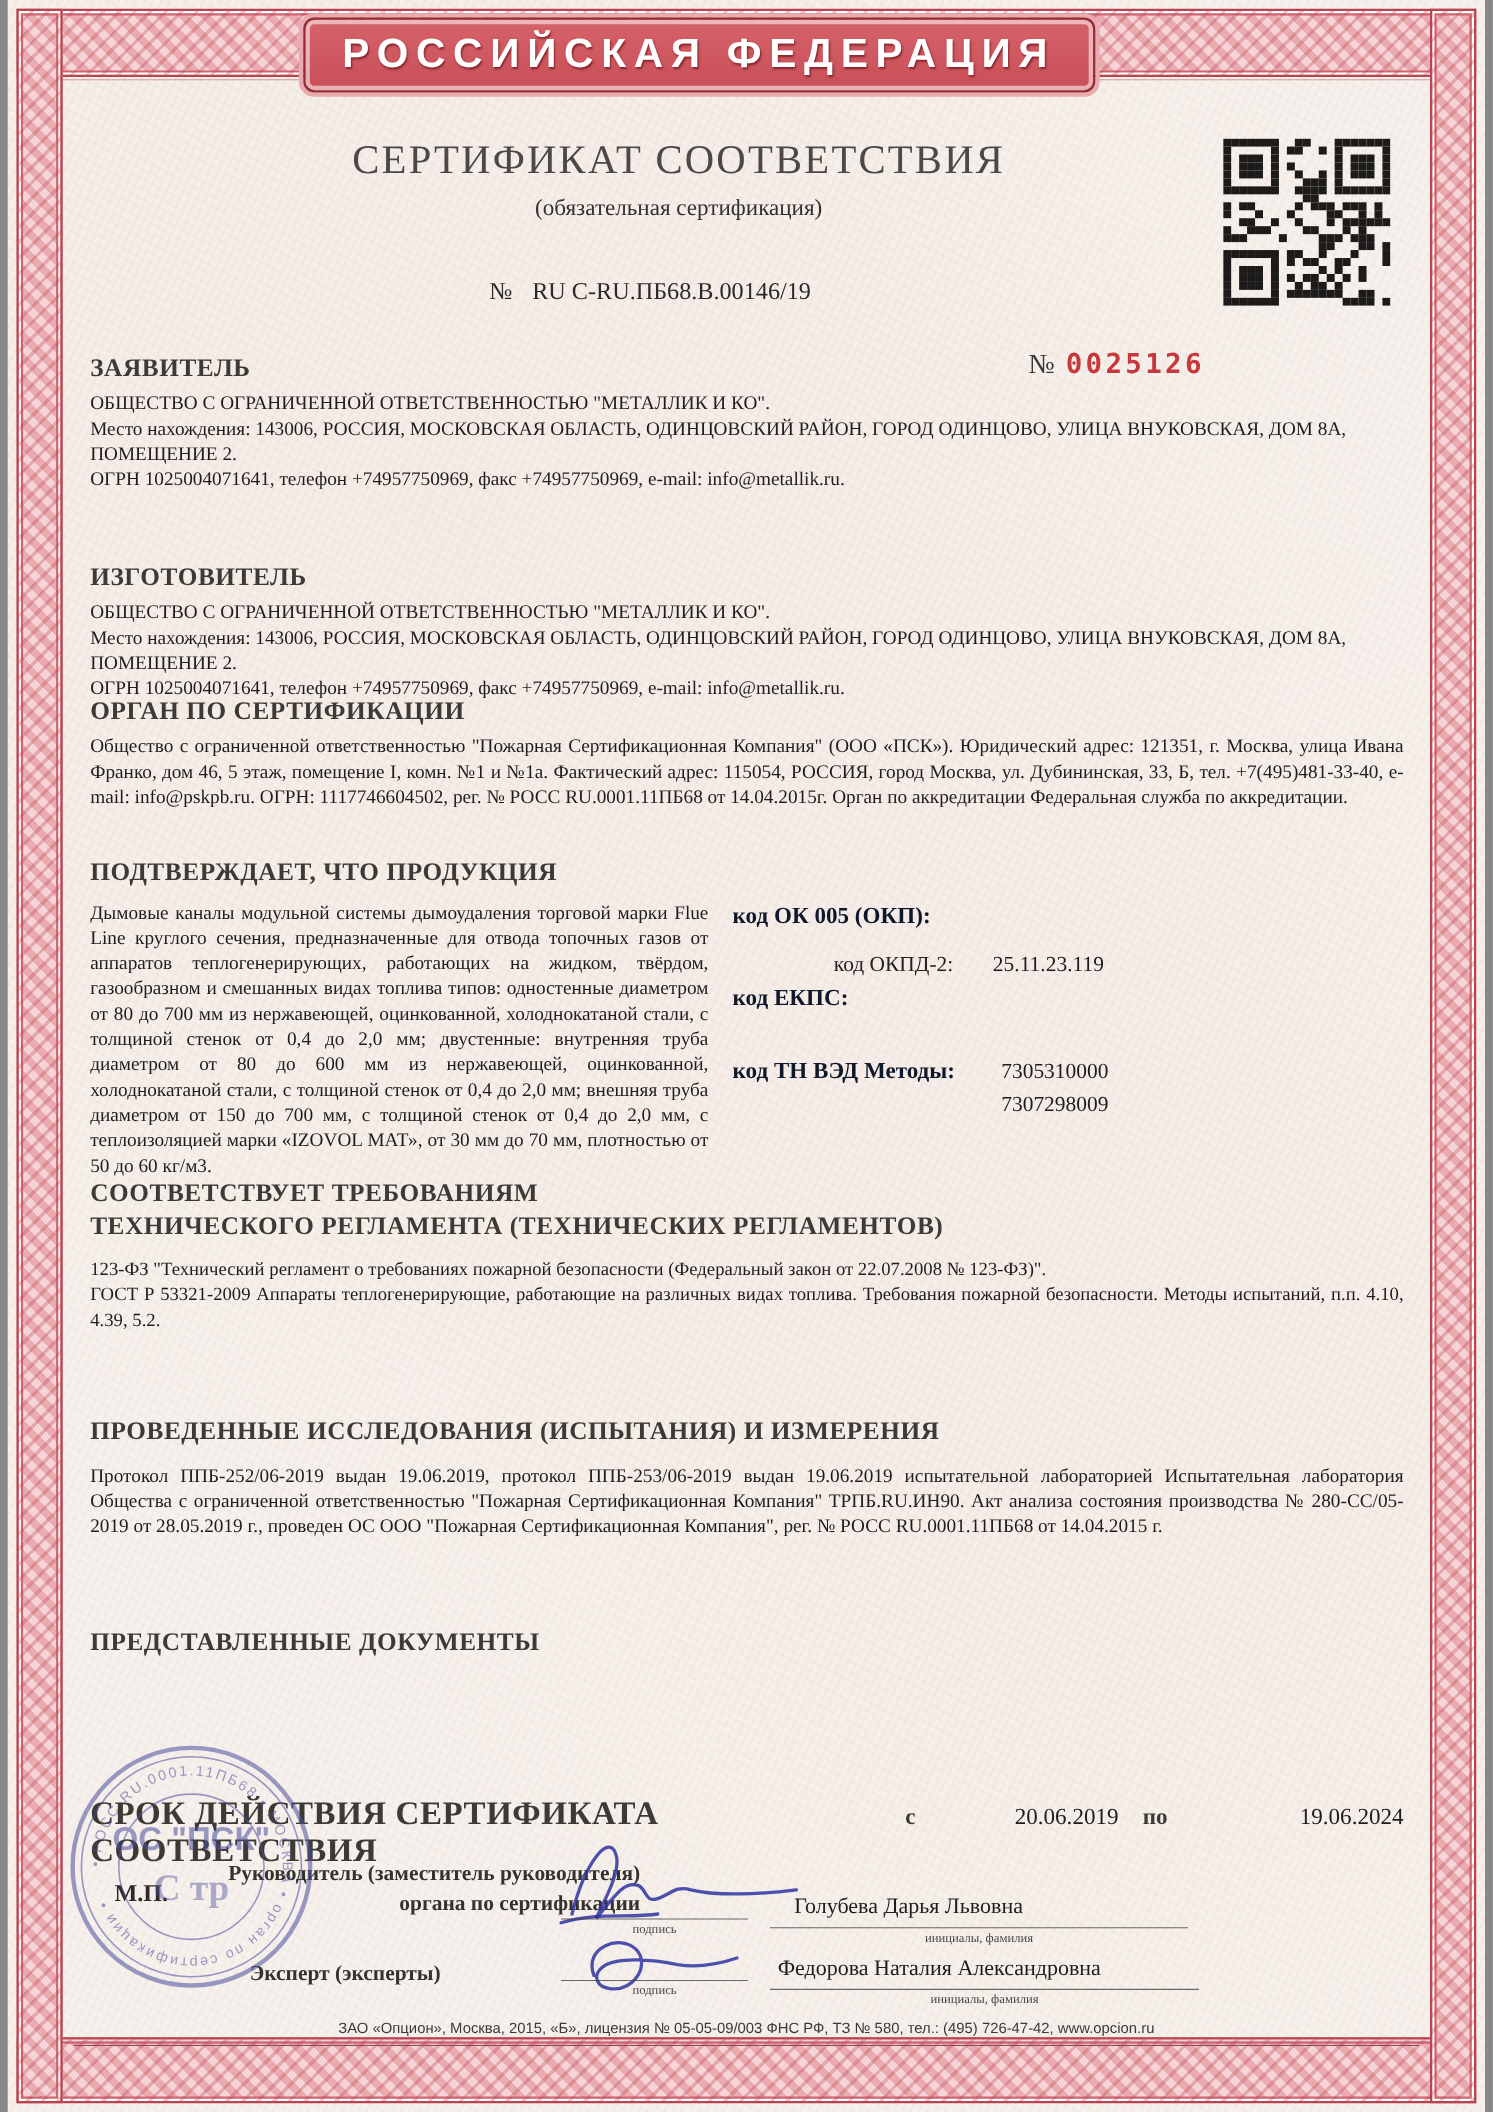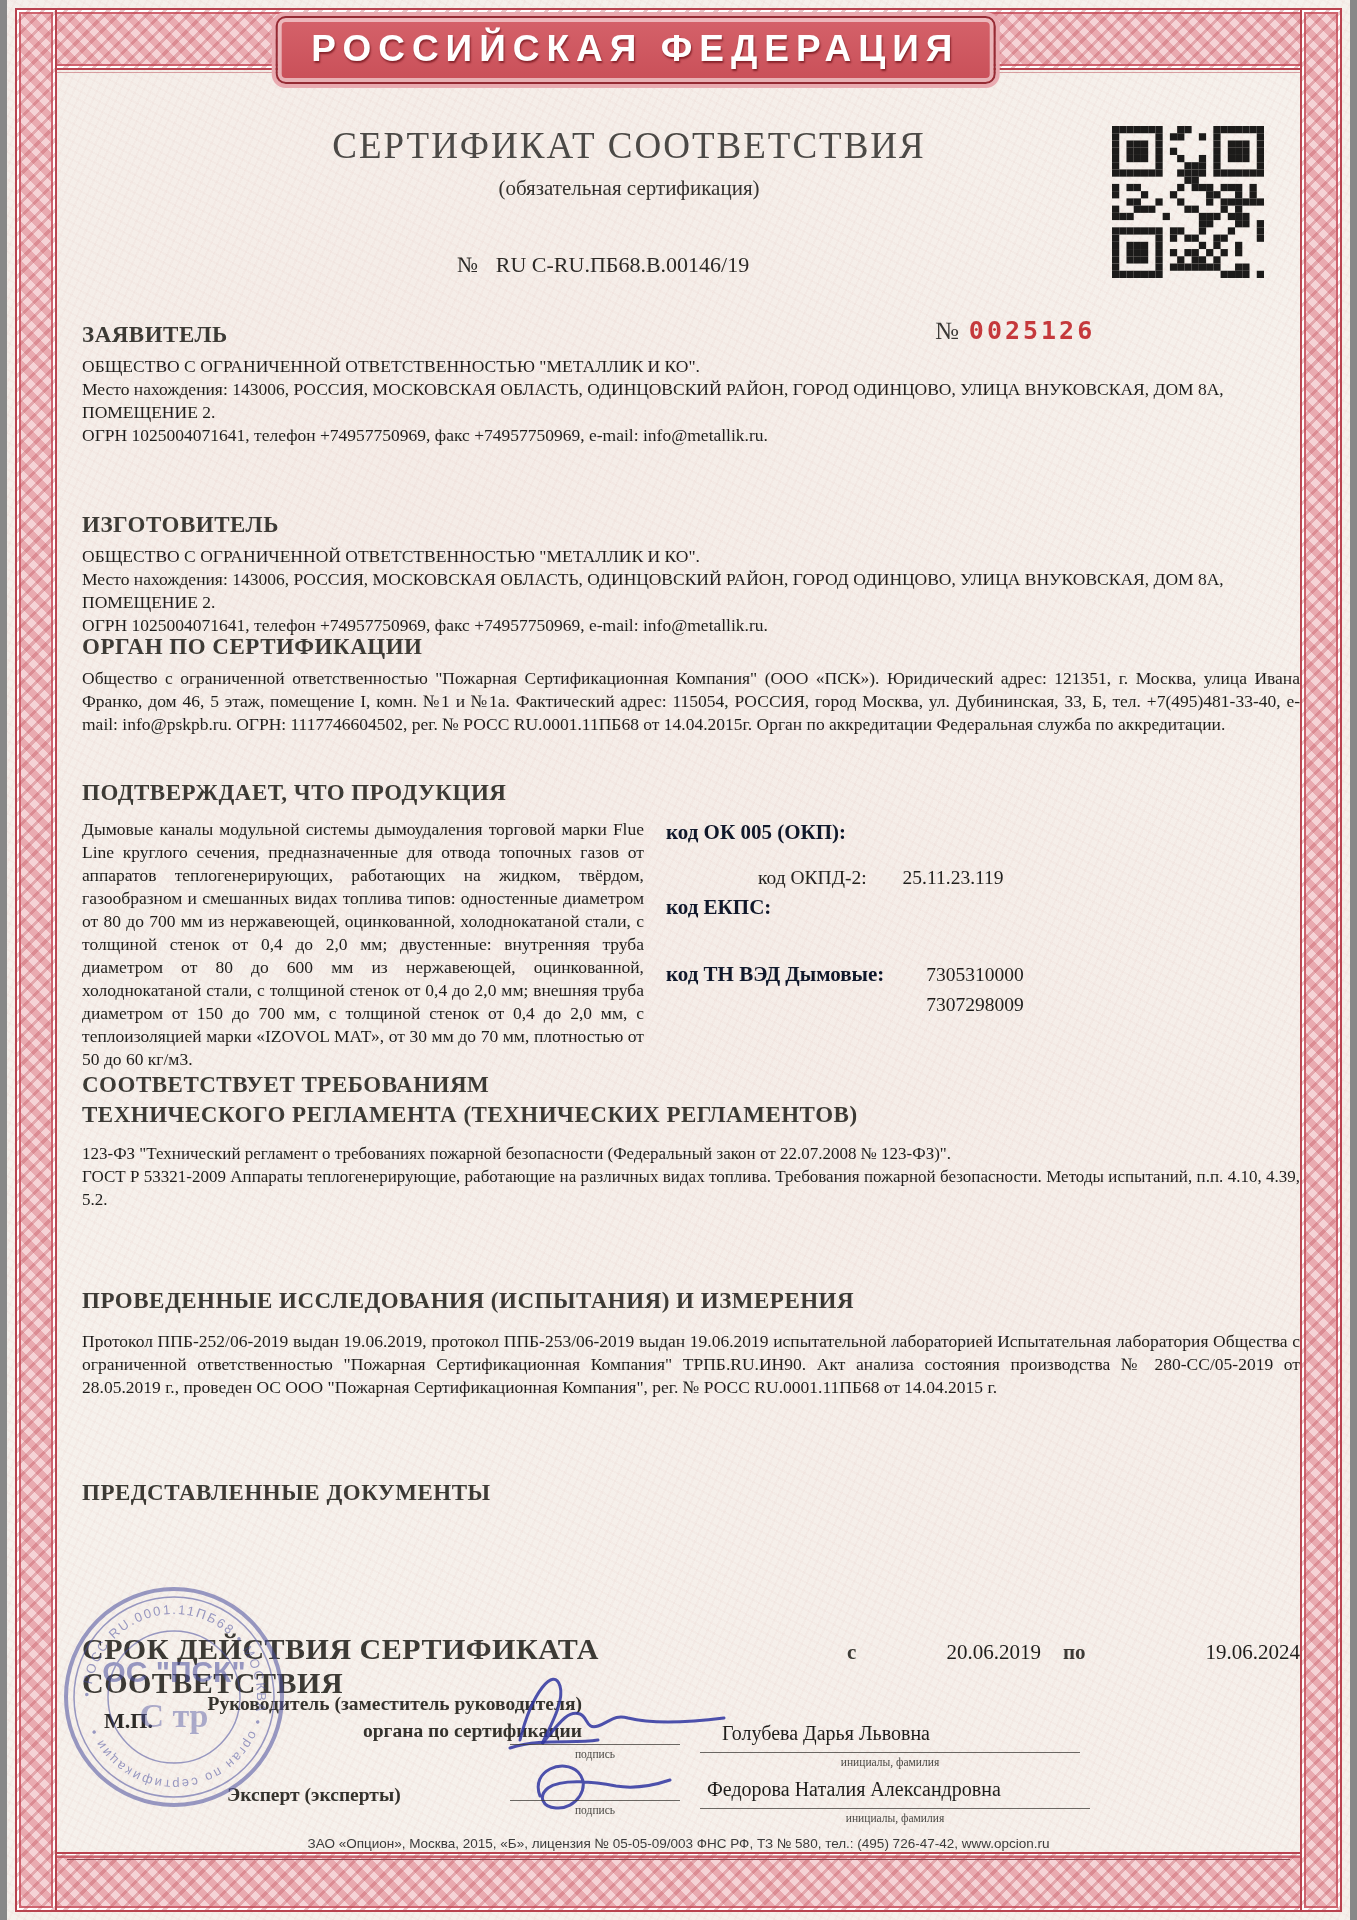--- a/index.html
+++ b/index.html
@@ -27,21 +27,21 @@
   .inner-line{position:absolute;left:48px;right:48px;top:72px;bottom:64px;
       border:1.5px solid rgba(186,80,90,.5);pointer-events:none;}
   
   .banner{position:absolute;top:16px;left:50%;transform:translateX(-56%);
       background:linear-gradient(#d5626a,#c94f58);border:2px solid #952b34;border-radius:10px;
       box-shadow:0 0 0 4px #e9aab0, inset 0 0 0 4px rgba(255,255,255,.55);
       padding:10px 34px 12px;z-index:5;}
   .banner-text{font-family:"Liberation Sans","DejaVu Sans",sans-serif;font-weight:bold;
       font-size:37px;letter-spacing:7px;color:#fff;text-shadow:1px 2px 2px rgba(110,18,24,.75);white-space:nowrap;}
   
-  .abs{position:absolute;left:75px;right:50px;}
+  .abs{position:absolute;left:75px;right:74px;}
   .doc-title{top:124px;text-align:center;transform:translateX(-62px);
       font-size:37px;letter-spacing:2px;color:#4b4946;font-weight:normal;}
   .doc-subtitle{top:176px;text-align:center;transform:translateX(-62px);
       font-size:21px;color:#33312e;}
   .cert-no{top:252px;text-align:center;transform:translateX(-88px);font-size:22px;color:#2c2a27;}
   .cert-no .nosign{margin-right:18px;}
   .qr{position:absolute;top:126px;right:86px;width:152px;height:152px;z-index:4;}
   .qr svg{width:100%;height:100%;fill:#1c1b1a;}
   .serial{position:absolute;left:928px;top:316px;font-family:"DejaVu Sans Mono","Liberation Mono",monospace;
       font-size:25px;font-weight:bold;color:#c5393c;letter-spacing:3px;}
@@ -372,21 +372,21 @@
             <span class="code-big">код ОК 005 (ОКП):</span>
           </div>
         <div class="code-row row-okpd">
           <span>код ОКПД-2:</span>
           <span class="code-val">25.11.23.119</span>
         </div>
         <div class="code-row row-ekps">
             <span class="code-big">код ЕКПС:</span>
           </div>
         <div class="code-row row-tnved">
-          <span class="code-big">код ТН ВЭД Дымовые:</span>
+          <span class="code-big">код ТН ВЭД Методы:</span>
           <span class="tnved-vals">
             <span class="code-val">7305310000</span>
             <span class="code-val">7307298009</span>
           </span>
         </div>
       </div>
     </div>
   </div>
 
   <div class="abs sec-req">

